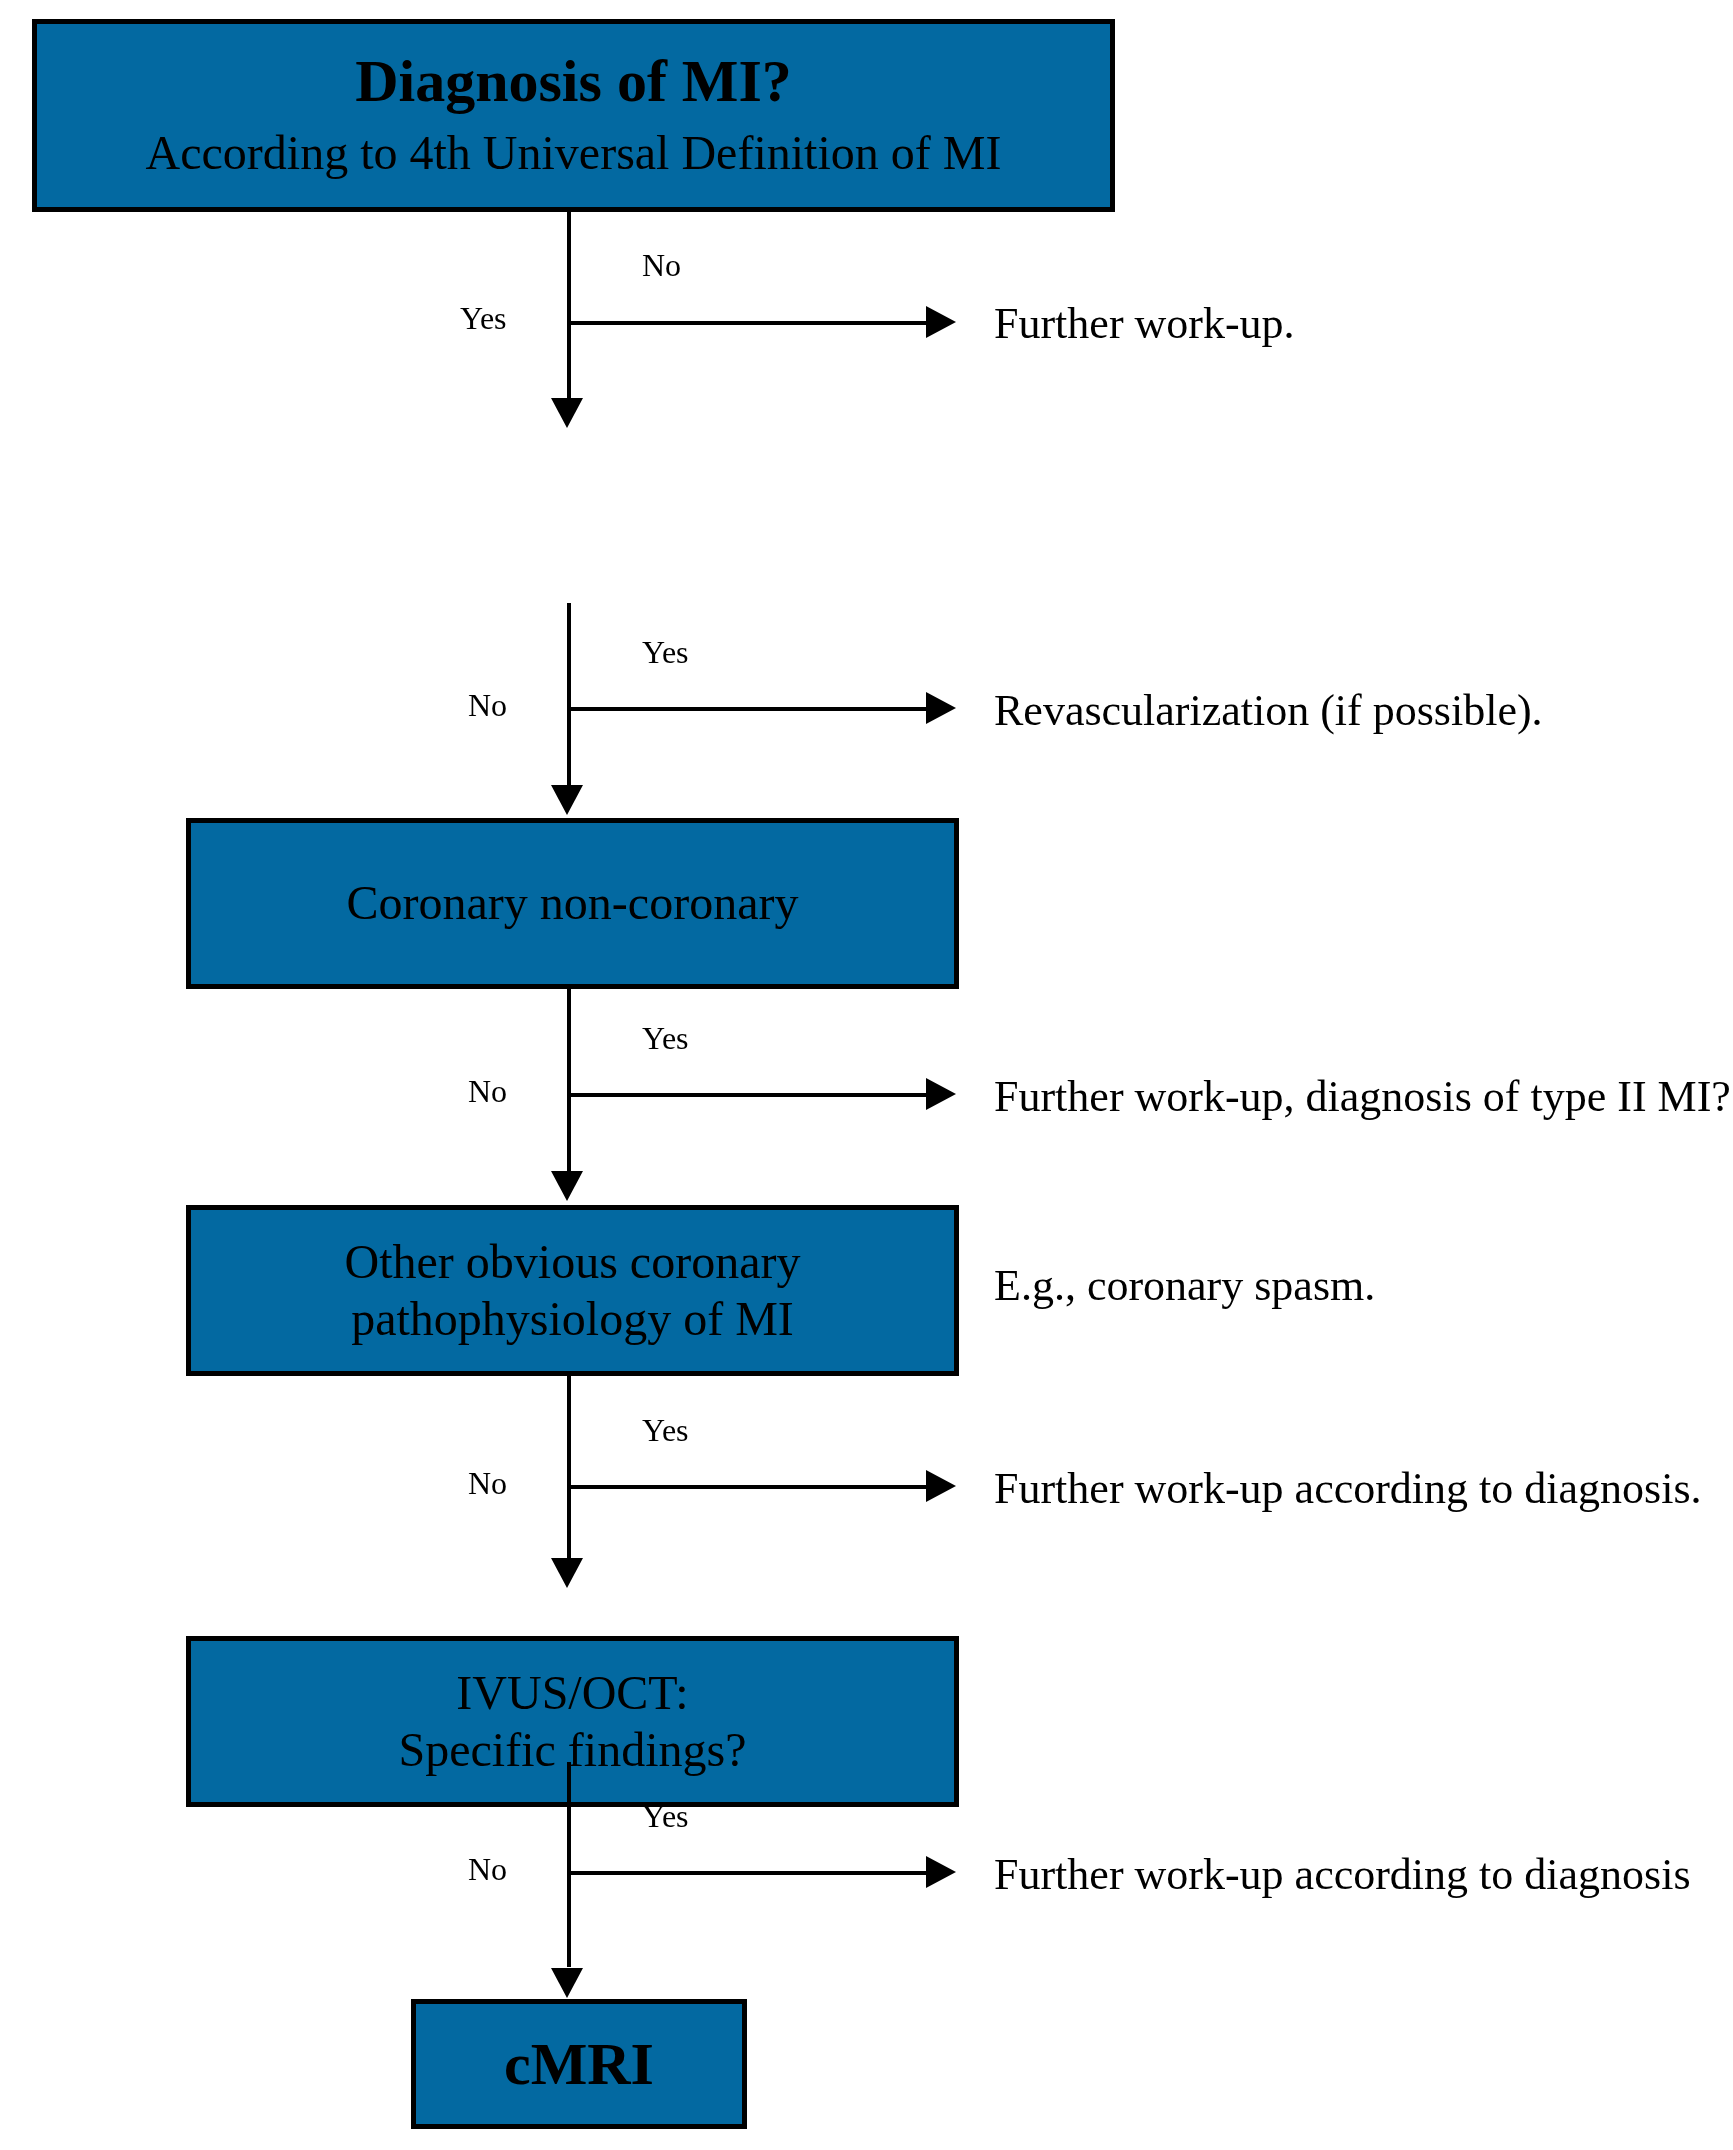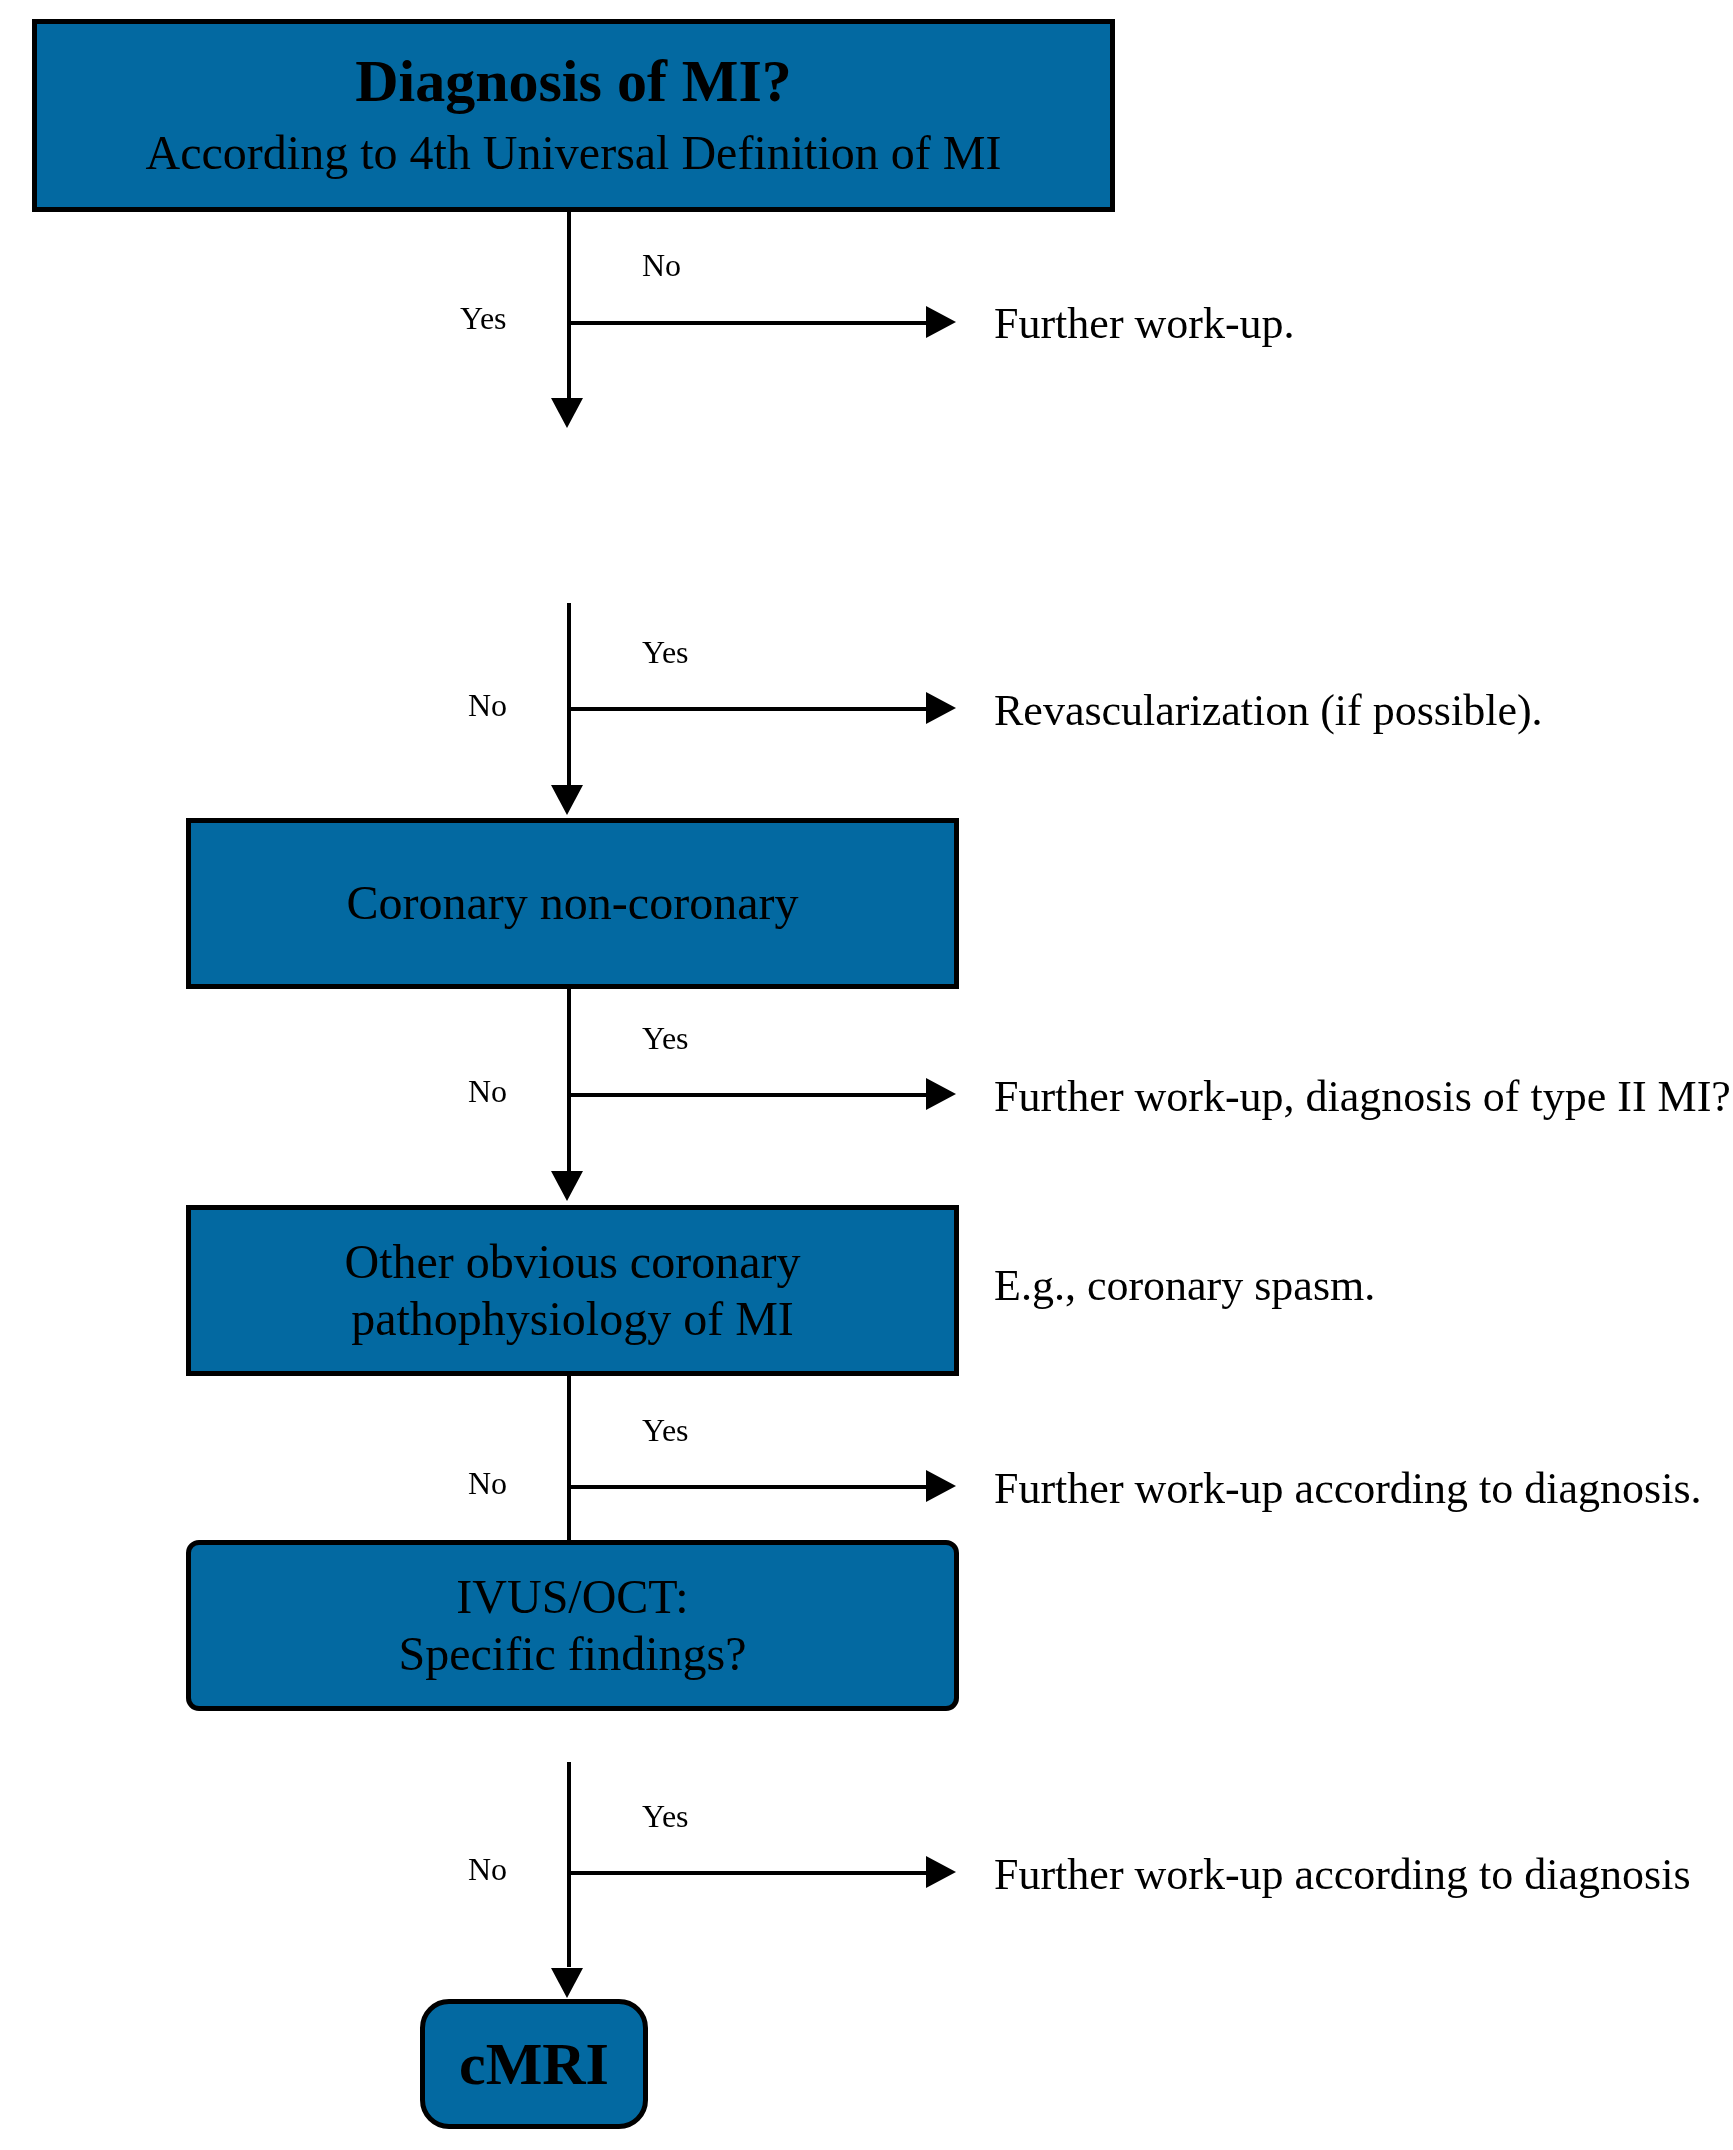--- a/index.html
+++ b/index.html
@@ -57,32 +57,31 @@
   
   .step-box {
     left: 186px;
     width: 773px;
     height: 171px;
     font-size: 48px;
   }
   #box-angiography { top: 432px; }
   #box-noncoronary { top: 818px; }
   #box-othercoronary { top: 1205px; }
-  #box-ivusoct { top: 1540px; border-radius: 13px; }
+  #box-ivusoct { top: 1636px; }
 
   
   #box-cmri {
-    left: 420px;
+    left: 411px;
     top: 1999px;
-    width: 228px;
+    width: 336px;
     height: 130px;
     font-size: 60px;
     font-weight: bold;
     border-width: 5.2px;
-    border-radius: 29px;
   }
 
   
   .vline {
     position: absolute;
     width: 4px;
     background: #000000;
   }
   .hline {
     position: absolute;

